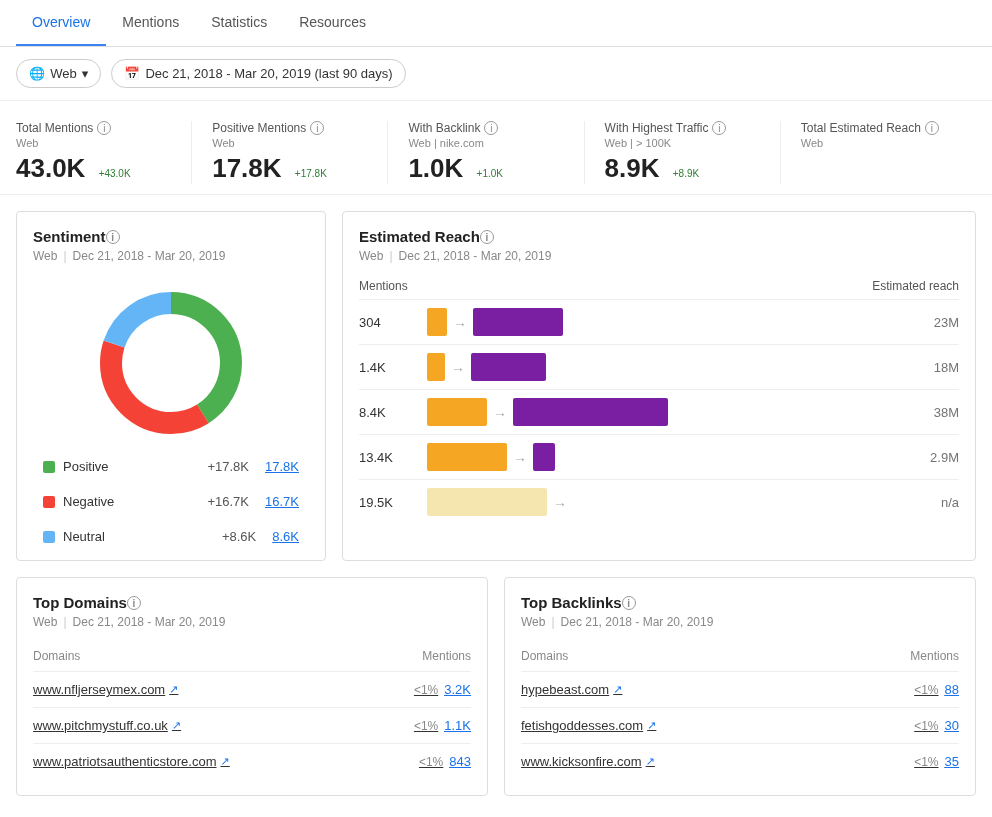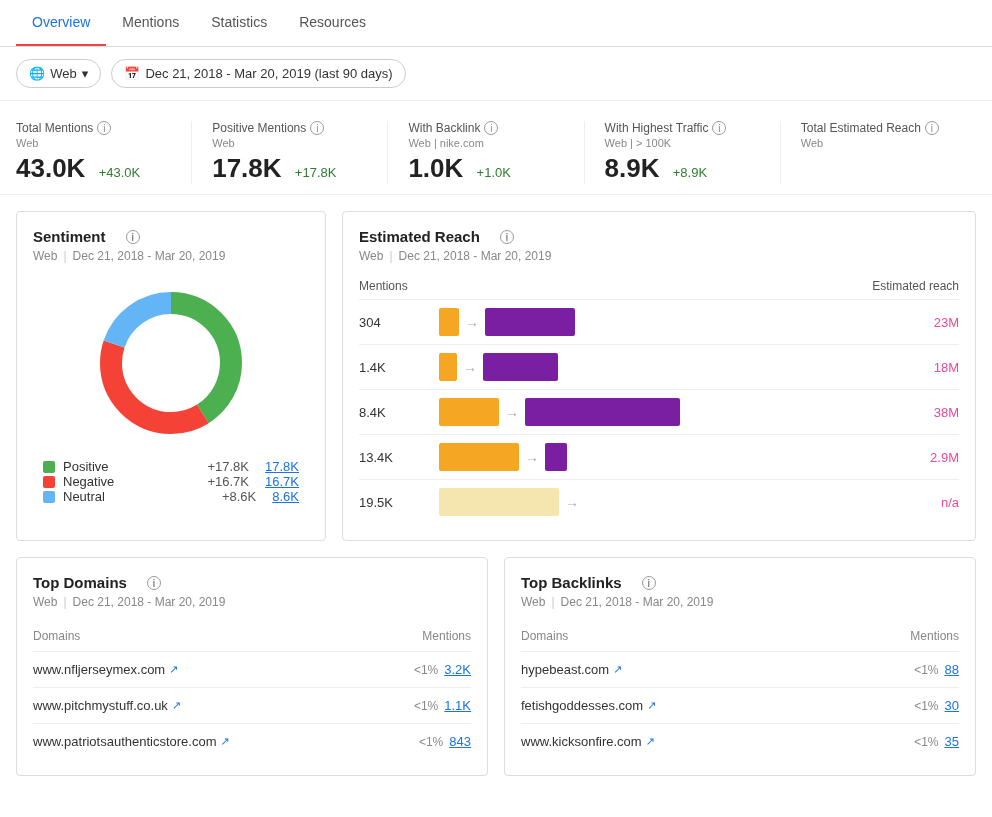--- a/index.html
+++ b/index.html
@@ -1,76 +1,76 @@
 <!DOCTYPE html>
 <html><head>
   <meta charset="utf-8">
   <style>
     * { box-sizing: border-box; margin: 0; padding: 0; }
     body { font-family: -apple-system, BlinkMacSystemFont, 'Segoe UI', Arial, sans-serif; font-size: 13px; color: #333; background: #fff; }
 
     
     .nav-bar { display: flex; border-bottom: 1px solid #ddd; padding: 0 16px; }
     .nav-tab { padding: 14px 16px; cursor: pointer; font-size: 14px; color: #555; border-bottom: 2px solid transparent; }
-    .nav-tab.active { color: #1a73e8; border-bottom: 2px solid #ef4444; font-weight: 500; }
+    .nav-tab.active { color: #1a73e8; border-bottom: 2px solid #3b82f6; font-weight: 500; }
 
     
     .toolbar { display: flex; align-items: center; gap: 10px; padding: 12px 16px; border-bottom: 1px solid #eee; }
     .btn-pill { display: flex; align-items: center; gap: 5px; padding: 6px 12px; border: 1px solid #ccc; border-radius: 20px; cursor: pointer; font-size: 13px; color: #333; background: #fff; }
 
     
     .summary-row { display: flex; padding: 20px 16px 10px; gap: 0; border-bottom: 1px solid #eee; }
     .summary-card { flex: 1; padding: 0 20px; border-right: 1px solid #eee; }
     .summary-card:first-child { padding-left: 0; }
     .summary-card:last-child { border-right: none; }
     .summary-label { font-size: 12px; color: #555; display: flex; align-items: center; gap: 4px; }
     .summary-sub { font-size: 11px; color: #888; margin-top: 2px; }
     .summary-value { font-size: 26px; font-weight: 700; color: #222; margin-top: 4px; }
-    .summary-delta { font-size: 13px; color: #2e7d32; margin-left: 6px; font-weight: 400; }
+    .summary-delta { font-size: 10px; color: #2e7d32; margin-left: 6px; font-weight: 400; }
     .info-icon { display: inline-block; width: 14px; height: 14px; border-radius: 50%; border: 1px solid #999; text-align: center; line-height: 13px; font-size: 10px; color: #888; cursor: pointer; }
 
     
     .main-content { display: flex; gap: 16px; padding: 16px; flex-wrap: wrap; }
 
     
     .card { border: 1px solid #ddd; border-radius: 4px; background: #fff; }
 
     
     .sentiment-card { width: 310px; padding: 16px; }
-    .card-title { font-size: 15px; font-weight: 600; color: #222; display: flex; align-items: center; gap: 20px; }
+    .card-title { font-size: 15px; font-weight: 600; color: #222; display: flex; align-items: center; gap: 0; }
     .card-meta { font-size: 12px; color: #888; margin-top: 4px; display: flex; align-items: center; gap: 6px; }
     .card-meta-divider { color: #ccc; }
 
     
     .donut-container { display: flex; justify-content: center; margin: 20px 0 16px; }
 
     
-    .legend { display: flex; flex-direction: column; gap: 0; padding: 0 10px; }
+    .legend { display: flex; flex-direction: column; gap: 20px; padding: 0 10px; }
     .legend-item { display: flex; align-items: center; gap: 8px; font-size: 13px; }
     .legend-dot { width: 12px; height: 12px; border-radius: 2px; flex-shrink: 0; }
     .legend-label { flex: 1; color: #333; }
     .legend-delta { color: #555; margin-left: auto; margin-right: 8px; }
     .legend-link { color: #1a73e8; text-decoration: underline; cursor: pointer; }
 
     
     .reach-card { flex: 1; min-width: 500px; padding: 16px; }
     .reach-header { display: flex; justify-content: space-between; align-items: center; margin-top: 16px; padding-bottom: 6px; }
     .reach-header-label { font-size: 12px; color: #555; }
-    .reach-row { display: flex; align-items: center; padding: 8px 0; border-top: 1px solid #eee; gap: 20px; }
+    .reach-row { display: flex; align-items: center; padding: 8px 0; border-top: 1px solid #eee; gap: 8px; }
     .reach-mentions { width: 60px; font-size: 13px; color: #333; flex-shrink: 0; }
     .reach-bar-area { flex: 1; display: flex; align-items: center; gap: 6px; }
     .reach-bar { height: 28px; border-radius: 2px; }
     .arrow-icon { color: #aaa; font-size: 14px; flex-shrink: 0; }
-    .reach-value { width: 50px; text-align: right; font-size: 13px; color: #ec4899; }
+    .reach-value { width: 50px; text-align: right; font-size: 13px; color: #737373; }
 
     
     .bottom-row { display: flex; gap: 16px; padding: 0 16px 16px; }
     .domain-card { flex: 1; padding: 16px; }
     .table-header { display: flex; justify-content: space-between; font-size: 12px; color: #888; padding: 8px 0; border-bottom: 1px solid #eee; margin-top: 12px; }
-    .table-row { display: flex; justify-content: space-between; align-items: flex-start; padding: 10px 0; border-bottom: 1px solid #eee; font-size: 13px; }
+    .table-row { display: flex; justify-content: space-between; align-items: flex-start; padding: 10px 0; border-bottom: 1px solid #eee; font-size: 13px; text-decoration: underline; }
     .table-row:last-child { border-bottom: none; }
     .domain-name { color: #333; display: flex; align-items: center; gap: 4px; }
     .external-icon { color: #1a73e8; font-size: 11px; cursor: pointer; }
     .table-right { display: flex; align-items: center; gap: 6px; }
     .pct-label { color: #888; font-size: 12px; }
     .count-link { color: #1a73e8; text-decoration: underline; cursor: pointer; }
   </style>
 </head>
 <body>
 

